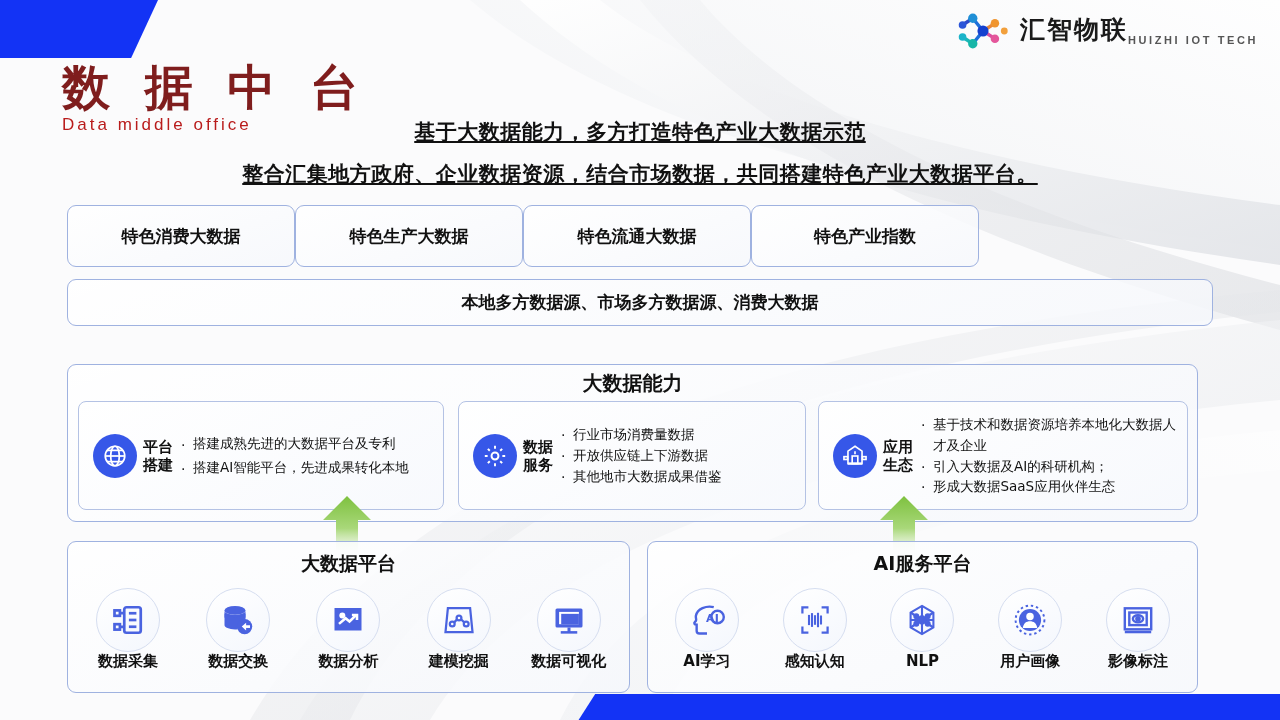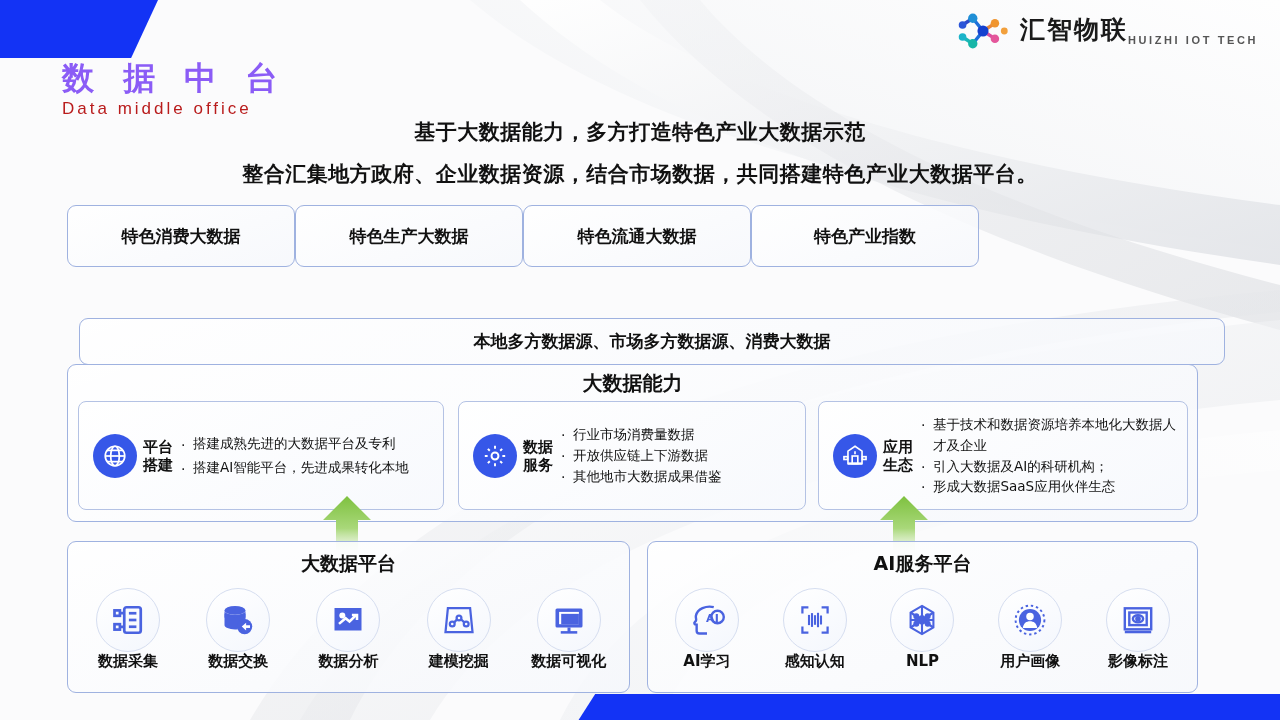--- a/index.html
+++ b/index.html
@@ -29,27 +29,27 @@
   
   .logo-wrap{position:absolute;right:22px;top:8px;display:flex;align-items:center;gap:9px;}
   .logo-mark{width:56px;height:46px;}
   .logo-text{display:flex;flex-direction:row;line-height:1;}
   .logo-cn{font-size:25px;font-weight:700;color:#1a1a1a;letter-spacing:2px;
            font-family:"DejaVu Sans","Liberation Sans",sans-serif;}
   .logo-en{font-size:11px;color:#555;letter-spacing:2.6px;margin-top:18px;font-weight:600;}
 
   
   .title-block{position:absolute;left:62px;top:62px;}
-  .title-cn{font-size:32px;font-weight:700;color:#8b5cf6;letter-spacing:9px;
+  .title-cn{font-size:48px;font-weight:700;color:#7f1d1d;letter-spacing:9px;
             font-family:"DejaVu Sans","Liberation Sans",sans-serif;line-height:1.05;}
   .title-en{font-size:17px;color:#b91c1c;letter-spacing:3px;margin-top:3px;}
 
   
   .headline{position:absolute;left:0;width:1280px;text-align:center;color:#111;font-weight:700;
-            font-family:"DejaVu Sans","Liberation Sans",sans-serif;}
+            font-family:"DejaVu Sans","Liberation Sans",sans-serif;text-decoration:underline;}
   .headline.h1{top:118px;font-size:21px;letter-spacing:.5px;}
   .headline.h2{top:160px;font-size:21px;letter-spacing:.5px;}
 
   
   .card{
     position:absolute;border:1px solid #9fb2e0;border-radius:9px;
     background:linear-gradient(160deg,rgba(255,255,255,.88),rgba(246,248,252,.80));
     box-sizing:border-box;
   }
   .card-label{
@@ -57,21 +57,21 @@
     font-size:17px;font-weight:700;color:#111;
     font-family:"DejaVu Sans","Liberation Sans",sans-serif;
   }
 
   
   .row4{position:absolute;left:67px;top:205px;width:912px;height:62px;
         display:flex;justify-content:flex-start;}
   .row4 .card{position:relative;width:238px;height:62px;}
 
   
-  .srcbar{left:79px;top:279px;width:1146px;height:47px;margin-top:39px;}
+  .srcbar{left:67px;top:279px;width:1146px;height:47px;}
 
   
   .cap-panel{left:67px;top:364px;width:1131px;height:158px;}
   .cap-title{position:absolute;left:0;top:370px;width:1265px;text-align:center;
              font-size:20px;font-weight:700;color:#111;
              font-family:"DejaVu Sans","Liberation Sans",sans-serif;}
   .cap-box{position:absolute;top:401px;height:109px;border:1px solid #b4c2e4;border-radius:8px;
            background:linear-gradient(150deg,rgba(255,255,255,.92),rgba(247,249,253,.85));
            box-sizing:border-box;display:flex;align-items:center;padding:0 6px;}
   .cap-box.b1{left:78px;width:366px;}

